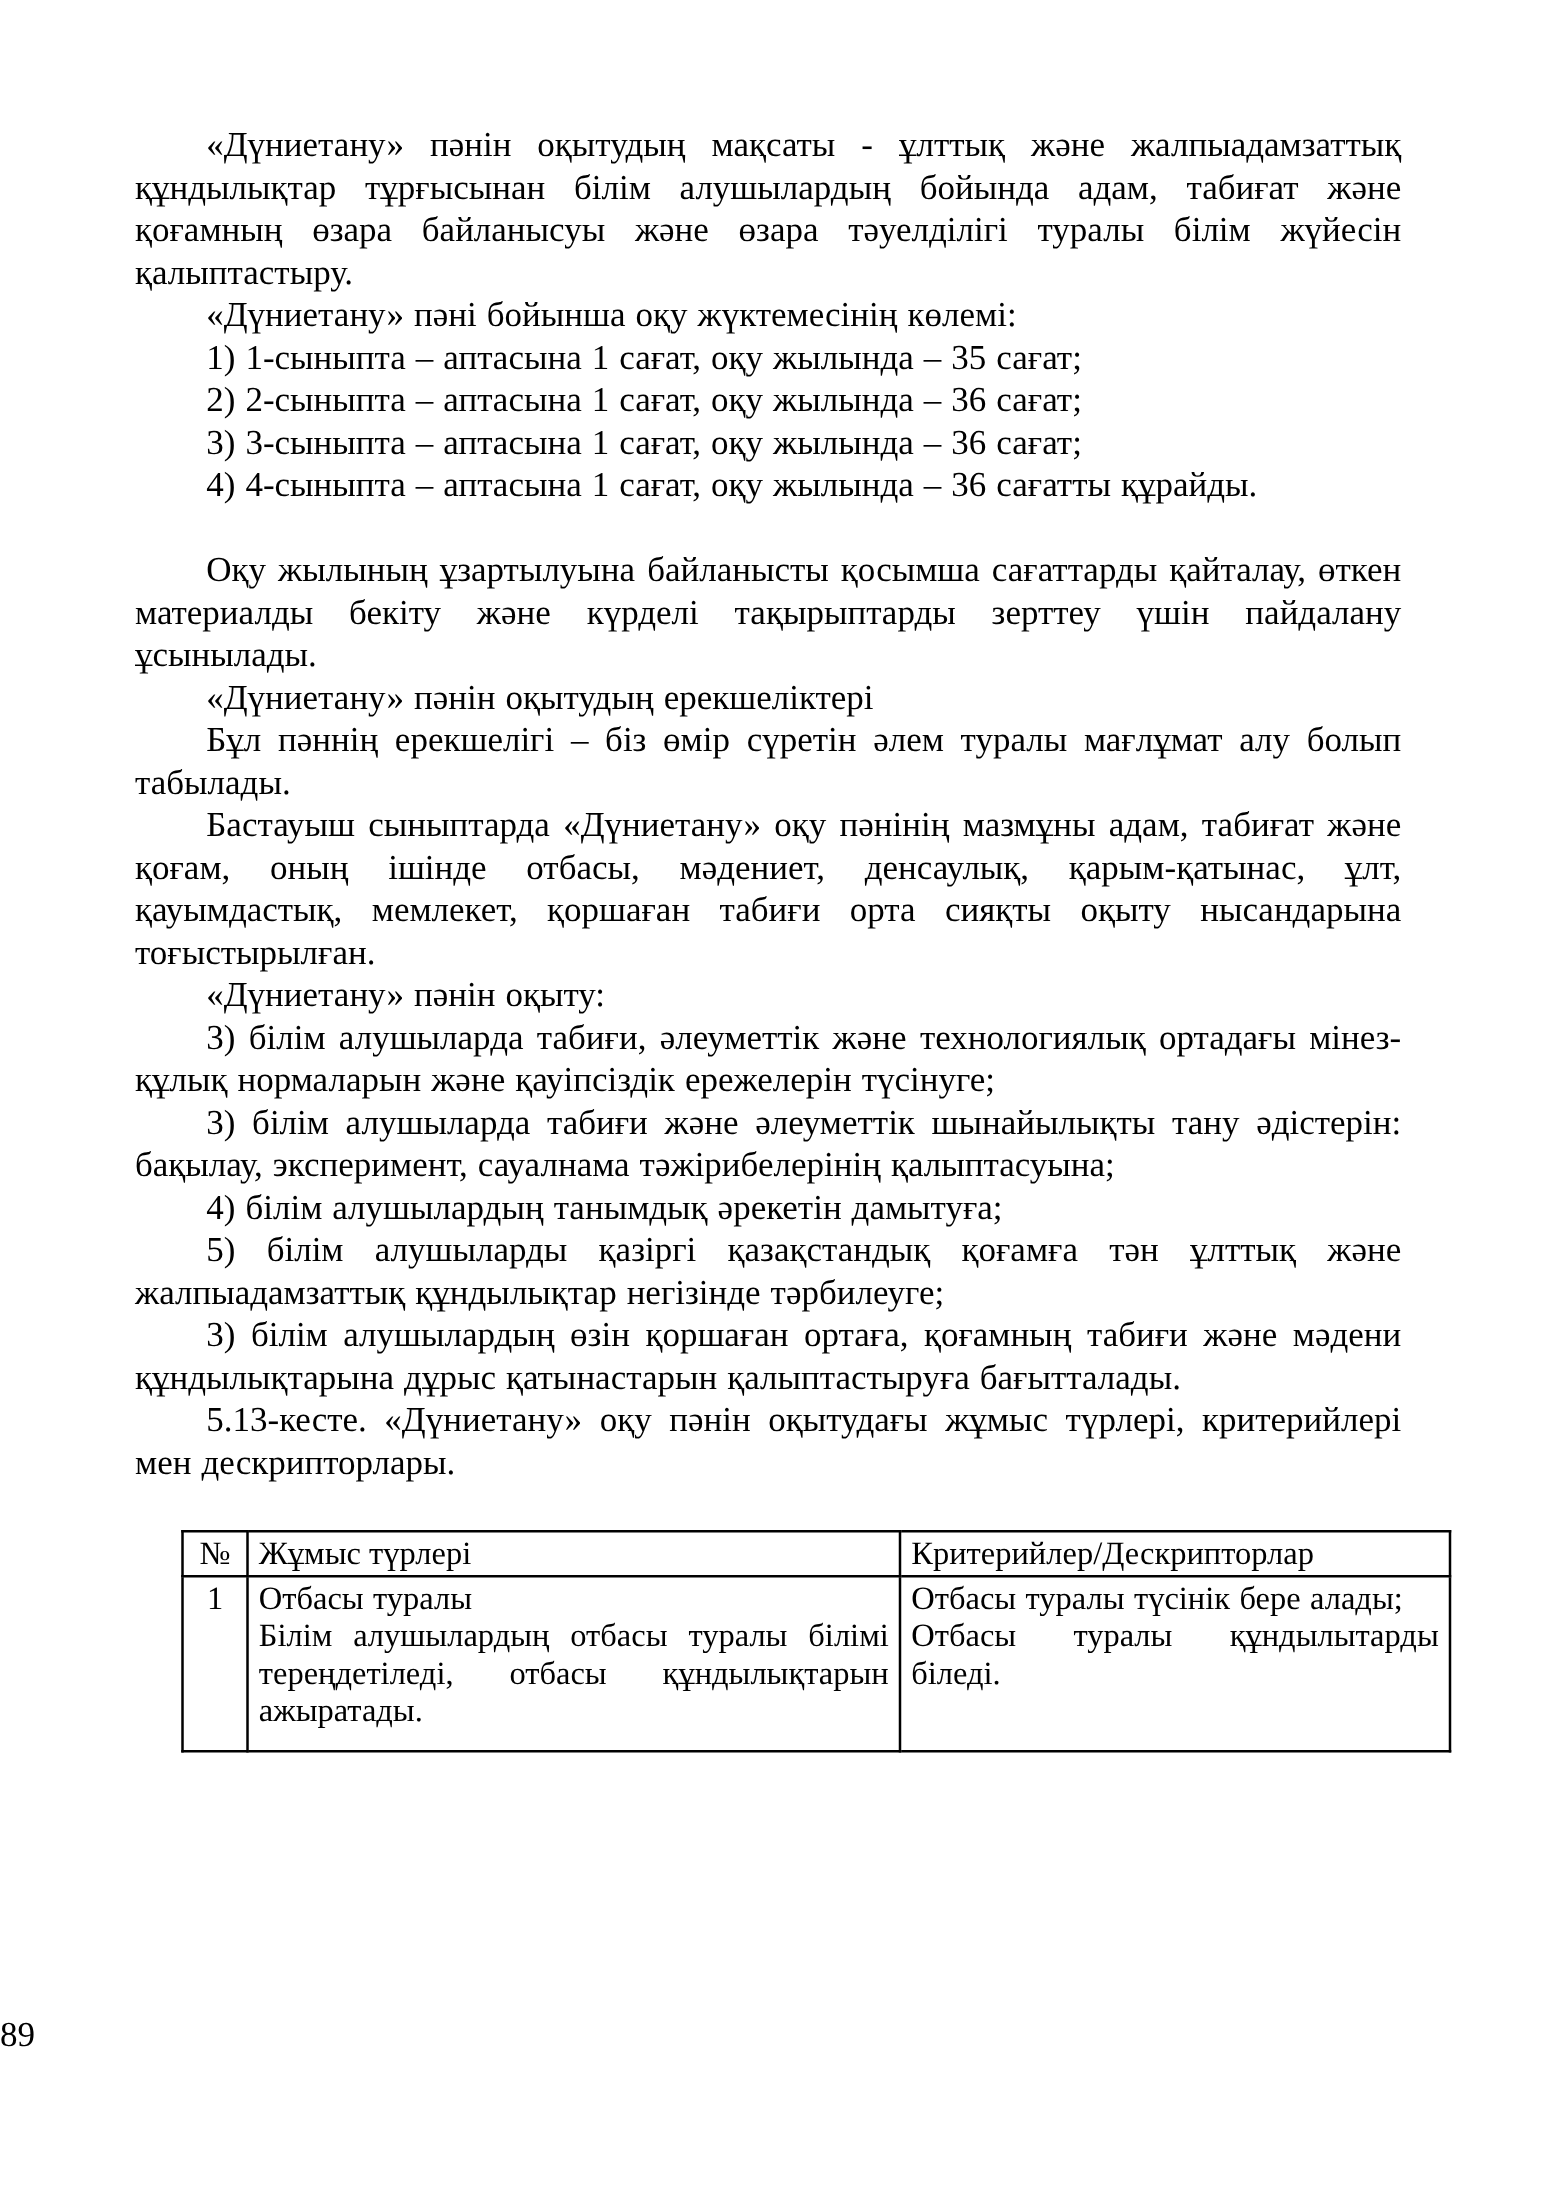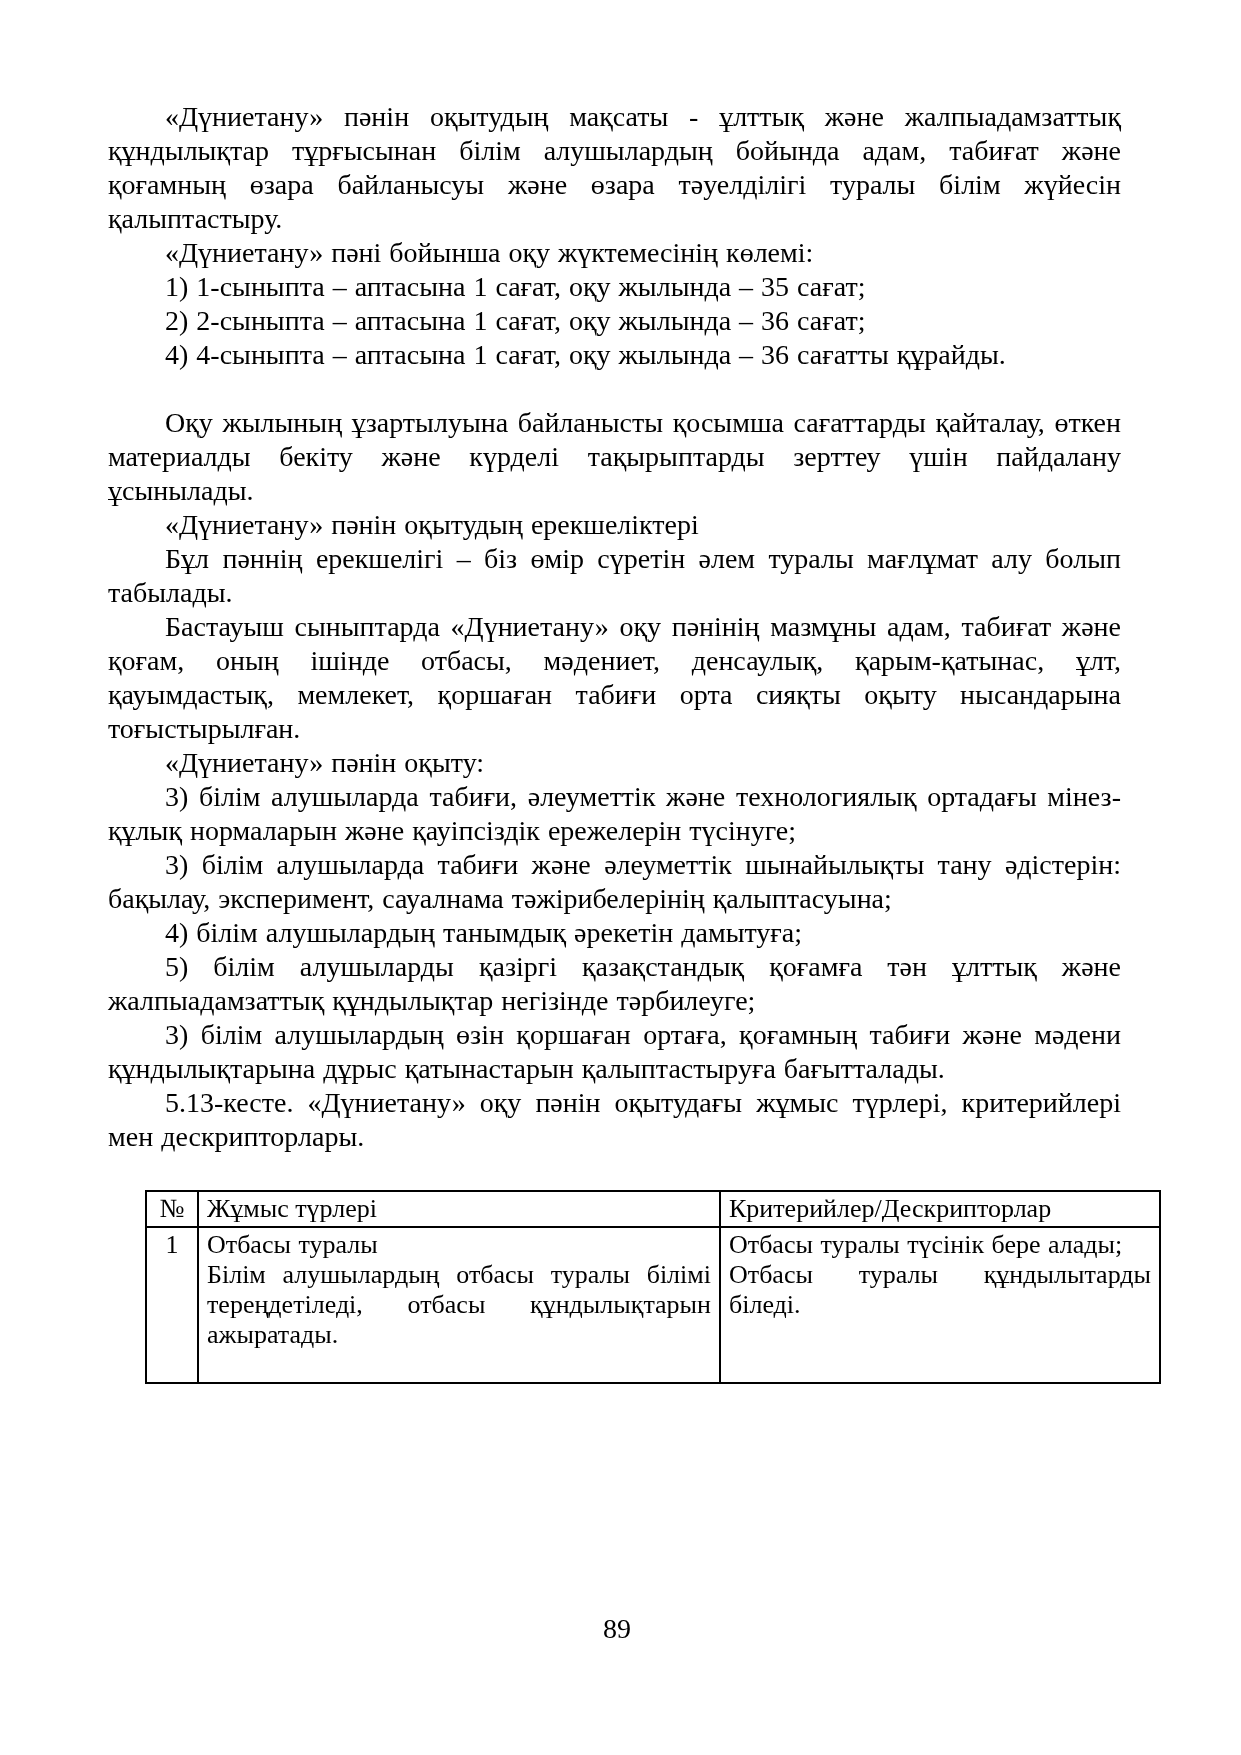--- a/index.html
+++ b/index.html
@@ -37,42 +37,42 @@
     font-size: 26px;
     line-height: 30px;
     font-weight: normal;
     vertical-align: top;
     padding: 2px 8px;
     text-align: left;
   }
   table.criteria .c1 { width: 46px; text-align: center; padding: 2px 2px; }
   table.criteria .c2 { width: 504px; }
   table.criteria .c3 { width: 422px; margin-left: 42px; }
-  table.criteria td.c2, table.criteria td.c3 { padding-bottom: 32px; }
+  table.criteria td.c2, table.criteria td.c3 { padding-bottom: 16px; }
   table.criteria td p, table.criteria th p {
     margin: 0; text-indent: 0; font-size: 26px; line-height: 30px;
     text-align: justify;
   }
   .page-number {
     position: absolute;
     left: 0; top: 1612px;
     width: 1234px;
-    text-align: center;
     font-size: 28px;
     line-height: 34px;
   }
 </style>
 </head>
 <body>
 
 <div class="doc">
   <p>«Дүниетану» пәнін оқытудың мақсаты  - ұлттық және жалпыадамзаттық құндылықтар тұрғысынан білім алушылардың бойында адам, табиғат және қоғамның өзара байланысуы және өзара тәуелділігі туралы білім жүйесін қалыптастыру.</p>
   <p>«Дүниетану» пәні бойынша оқу жүктемесінің көлемі:</p>
   <p>1) 1-сыныпта – аптасына 1 сағат, оқу жылында – 35 сағат;</p>
   <p>2) 2-сыныпта – аптасына 1 сағат, оқу жылында – 36 сағат;</p>
+  <p>3) 3-сыныпта – аптасына 1 сағат, оқу жылында – 36 сағат;</p>
   <p>4) 4-сыныпта – аптасына 1 сағат, оқу жылында – 36 сағатты құрайды.</p>
   <div class="spacer"></div>
   <p>Оқу жылының ұзартылуына байланысты қосымша сағаттарды қайталау, өткен материалды бекіту және күрделі тақырыптарды зерттеу үшін пайдалану ұсынылады.</p>
   <p>«Дүниетану» пәнін оқытудың ерекшеліктері</p>
   <p>Бұл пәннің ерекшелігі – біз  өмір сүретін әлем туралы мағлұмат алу болып табылады.</p>
   <p>Бастауыш сыныптарда «Дүниетану» оқу пәнінің мазмұны адам, табиғат және қоғам, оның ішінде отбасы, мәдениет, денсаулық, қарым-қатынас, ұлт, қауымдастық, мемлекет, қоршаған табиғи орта сияқты оқыту нысандарына тоғыстырылған.</p>
   <p>«Дүниетану» пәнін  оқыту:</p>
   <p>3) білім алушыларда табиғи, әлеуметтік және технологиялық ортадағы мінез-құлық нормаларын және қауіпсіздік ережелерін түсінуге;</p>
   <p>3) білім алушыларда табиғи және әлеуметтік шынайылықты тану әдістерін: бақылау, эксперимент, сауалнама тәжірибелерінің қалыптасуына;</p>
   <p>4) білім алушылардың танымдық әрекетін дамытуға;</p>

